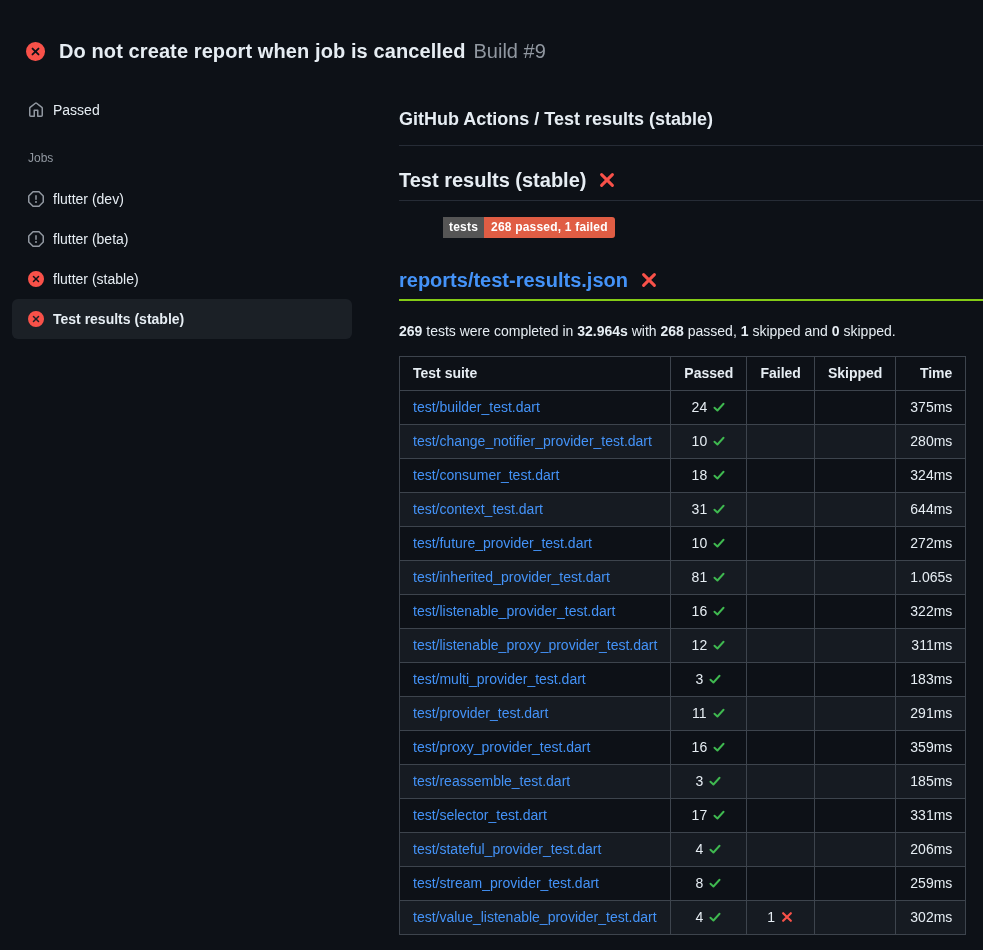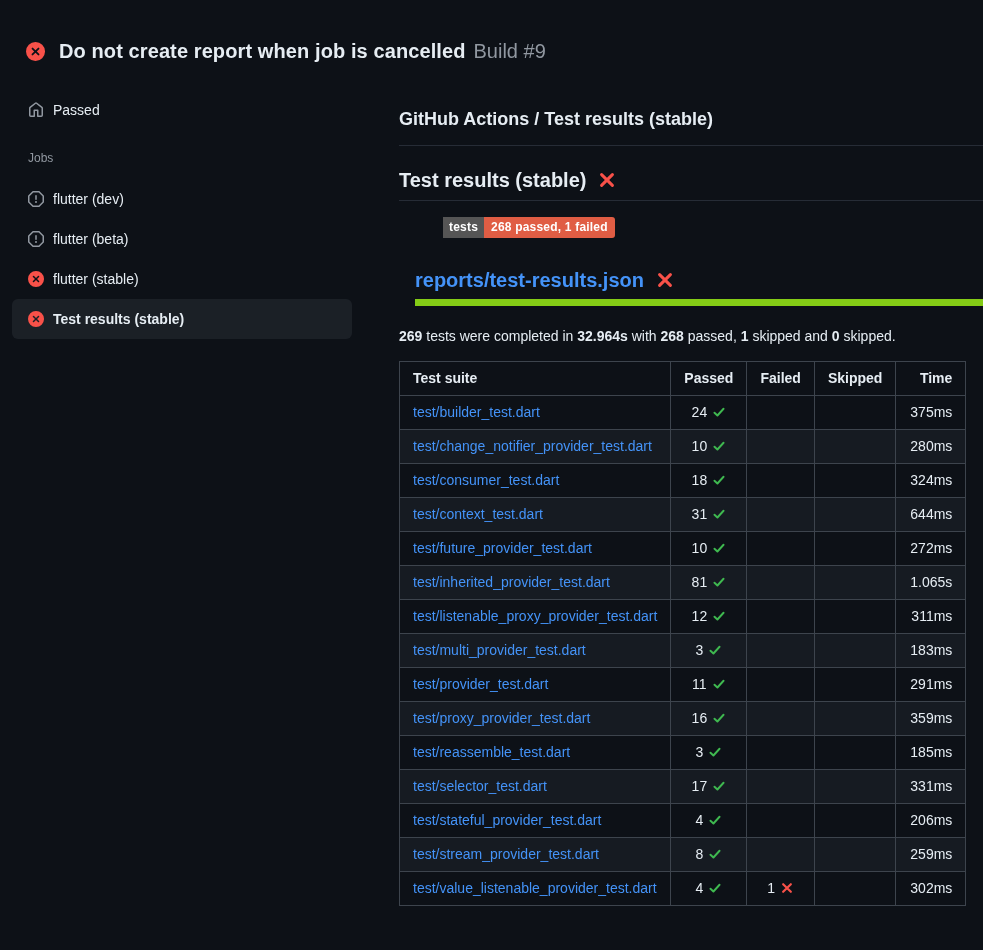--- a/index.html
+++ b/index.html
@@ -43,21 +43,21 @@
   }
   .badge {
     display:inline-flex; margin-top:16px; border-radius:3px; overflow:hidden;
     font-size:12px; font-weight:600; line-height:1; color:#fff; letter-spacing:.2px;padding-left:44px;
   }
   .badge .blabel { padding:4px 6px 5px; background:var(--badge-label,#555555); }
   .badge .bmessage { padding:4px 7px 5px; background:var(--badge-msg,#e05d44); }
   .report-title {
     display:flex; align-items:center; gap:12px;
     font-size:20px; font-weight:700; line-height:28px;
-    margin-top:28px; padding-bottom:5px; border-bottom:7px solid #84cc16;margin-left:16px;
+    margin-top:28px; padding-bottom:5px; border-bottom:2px solid #84cc16;
   }
   .report-title a { color:var(--accent,#4493f8); text-decoration:none; }
   .summary-line { margin-top:20px; font-size:14px; line-height:21px; }
   .summary-line strong { font-weight:700; }
 
   
   table.results { border-collapse:collapse; margin-top:14px; font-size:14px; table-layout:fixed; }
   table.results th, table.results td {
     border:1px solid #3d444d; padding:6px 13px; line-height:21px;
     overflow:hidden; white-space:nowrap; box-sizing:border-box;
@@ -226,20 +226,29 @@
           <tr>
             <td class="suite"><a href="#">test/inherited_provider_test.dart</a></td>
             <td class="num"><span>81</span><span><svg class="mini" viewBox="0 0 16 16" fill="none" stroke="#3fb950" stroke-width="2.2" stroke-linecap="round" stroke-linejoin="round">
                   <path d="M2.8 8.8 6.2 12 13.2 4.3"></path>
                 </svg></span></td>
             <td class="num"></td>
             <td class="num"></td>
             <td class="time">1.065s</td>
           </tr>
           <tr>
+            <td class="suite"><a href="#">test/listenable_provider_test.dart</a></td>
+            <td class="num"><span>16</span><span><svg class="mini" viewBox="0 0 16 16" fill="none" stroke="#3fb950" stroke-width="2.2" stroke-linecap="round" stroke-linejoin="round">
+                  <path d="M2.8 8.8 6.2 12 13.2 4.3"></path>
+                </svg></span></td>
+            <td class="num"></td>
+            <td class="num"></td>
+            <td class="time">322ms</td>
+          </tr>
+          <tr>
             <td class="suite"><a href="#">test/listenable_proxy_provider_test.dart</a></td>
             <td class="num"><span>12</span><span><svg class="mini" viewBox="0 0 16 16" fill="none" stroke="#3fb950" stroke-width="2.2" stroke-linecap="round" stroke-linejoin="round">
                   <path d="M2.8 8.8 6.2 12 13.2 4.3"></path>
                 </svg></span></td>
             <td class="num"></td>
             <td class="num"></td>
             <td class="time">311ms</td>
           </tr>
           <tr>
             <td class="suite"><a href="#">test/multi_provider_test.dart</a></td>

